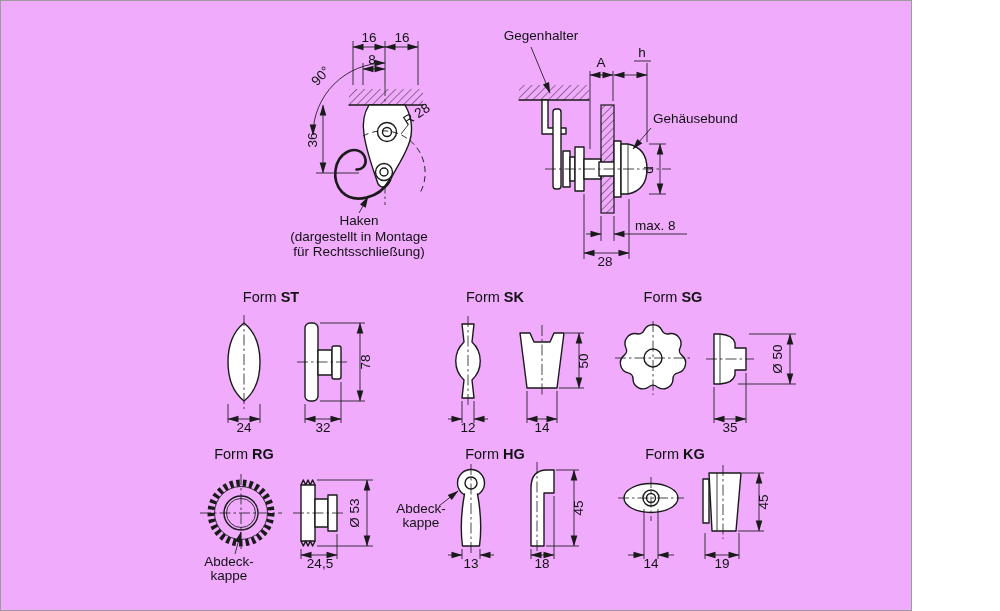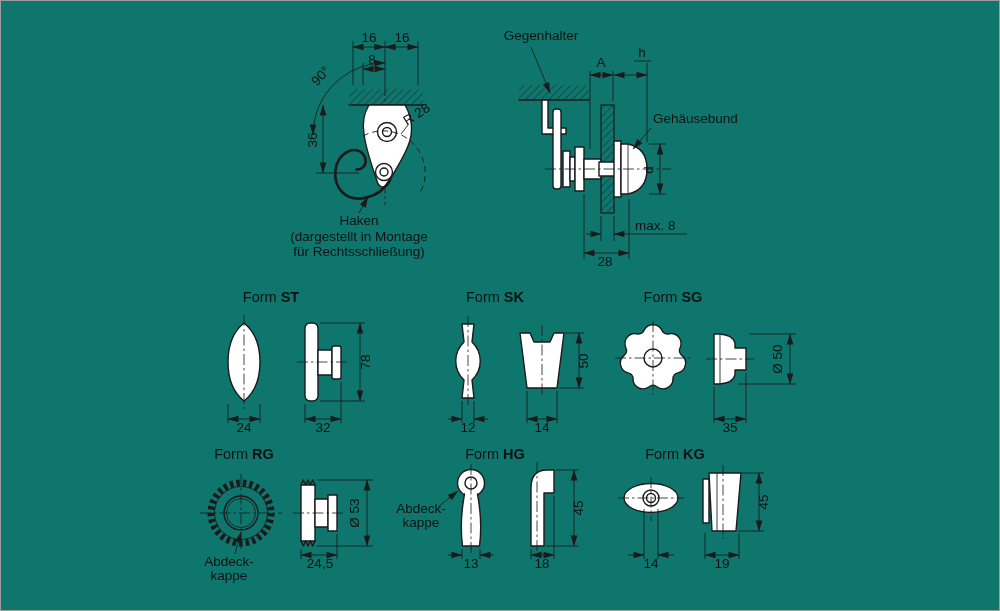--- a/index.html
+++ b/index.html
@@ -1,16 +1,16 @@
 <!DOCTYPE html>
 <html><head>
 <meta charset="utf-8">
 <style>
   html,body{margin:0;padding:0;background:#fff;}
-  #stage{position:relative;width:1000px;height:611px;background:#0f766e;border:1px solid #9c9c9c;box-sizing:border-box;overflow:hidden;}
+  #stage{position:relative;width:912px;height:611px;background:#f0abfc;border:1px solid #9c9c9c;box-sizing:border-box;overflow:hidden;}
   svg{display:block;}
   text{font-family:"Liberation Sans",sans-serif;font-size:13.5px;fill:#111;}
   .ttl{font-size:14.5px;}
   .b{font-weight:bold;}
   .ol{fill:none;stroke:#1a1a1a;stroke-width:1.4;stroke-linejoin:round;stroke-linecap:round;}
   .olf{fill:#ffffff;stroke:#1a1a1a;stroke-width:1.4;stroke-linejoin:round;}
   .thin{fill:none;stroke:#1a1a1a;stroke-width:0.85;}
   .dim{fill:none;stroke:#1a1a1a;stroke-width:0.85;}
   .cl{fill:none;stroke:#1a1a1a;stroke-width:0.8;stroke-dasharray:11 3 2.5 3;}
   .dash{fill:none;stroke:#1a1a1a;stroke-width:0.95;stroke-dasharray:6 4;}

